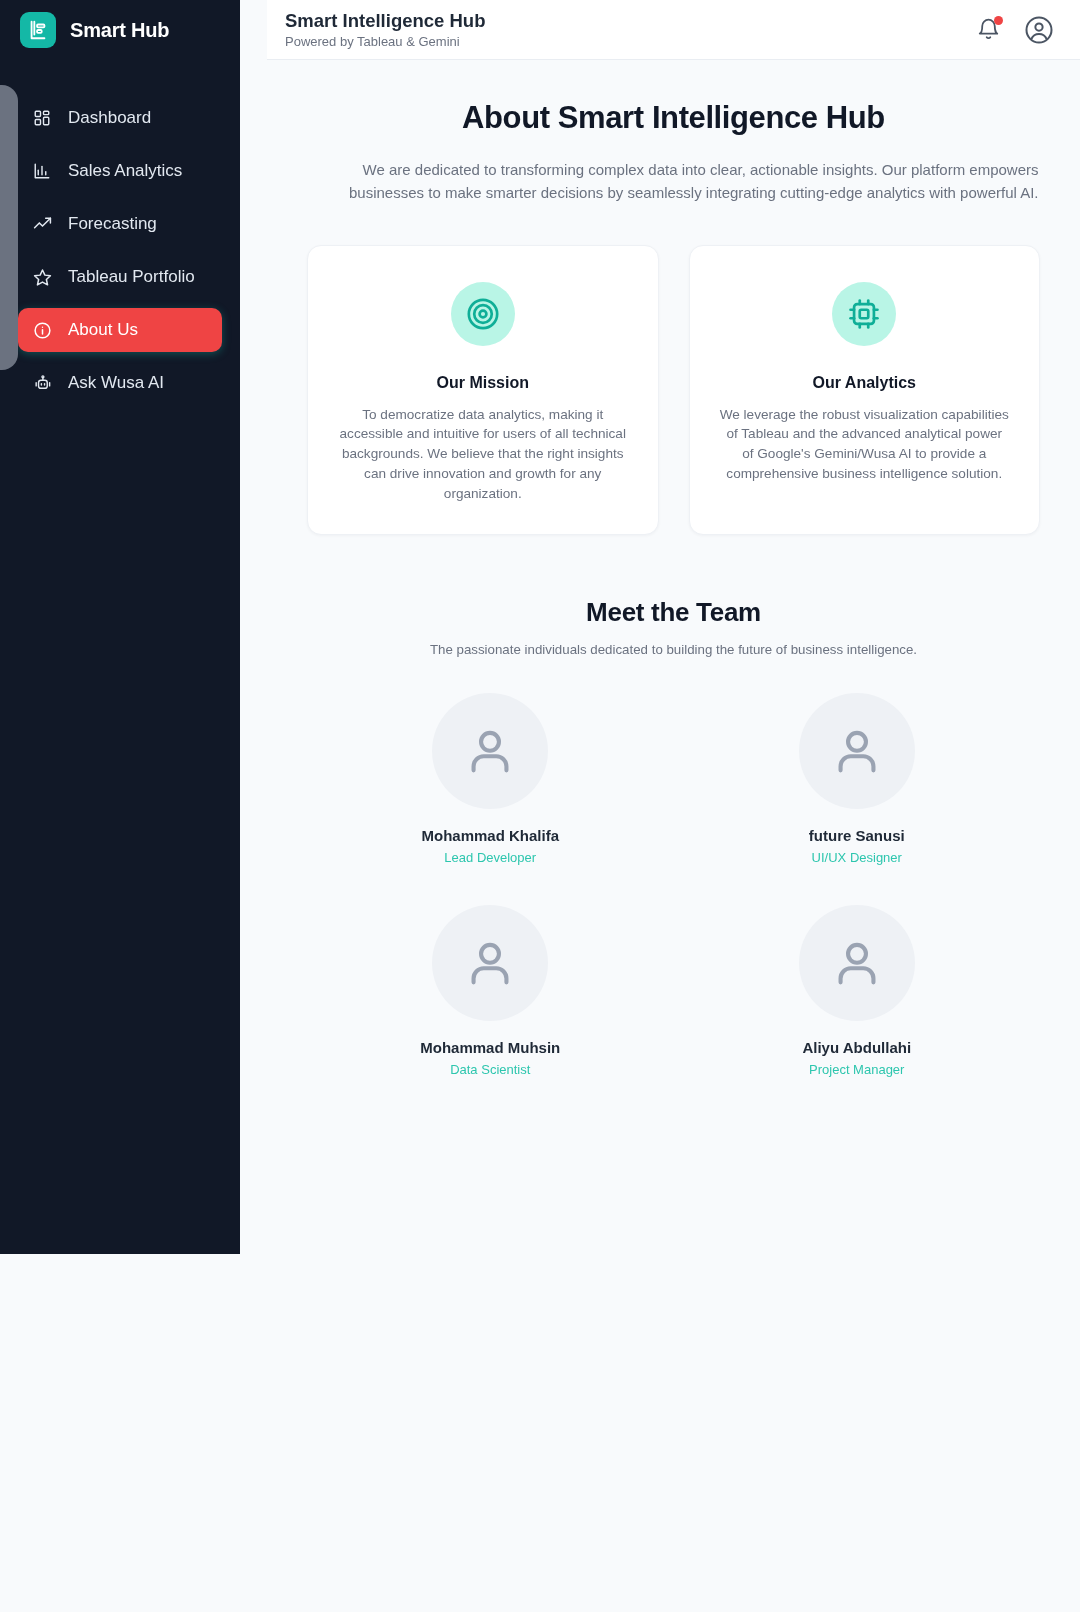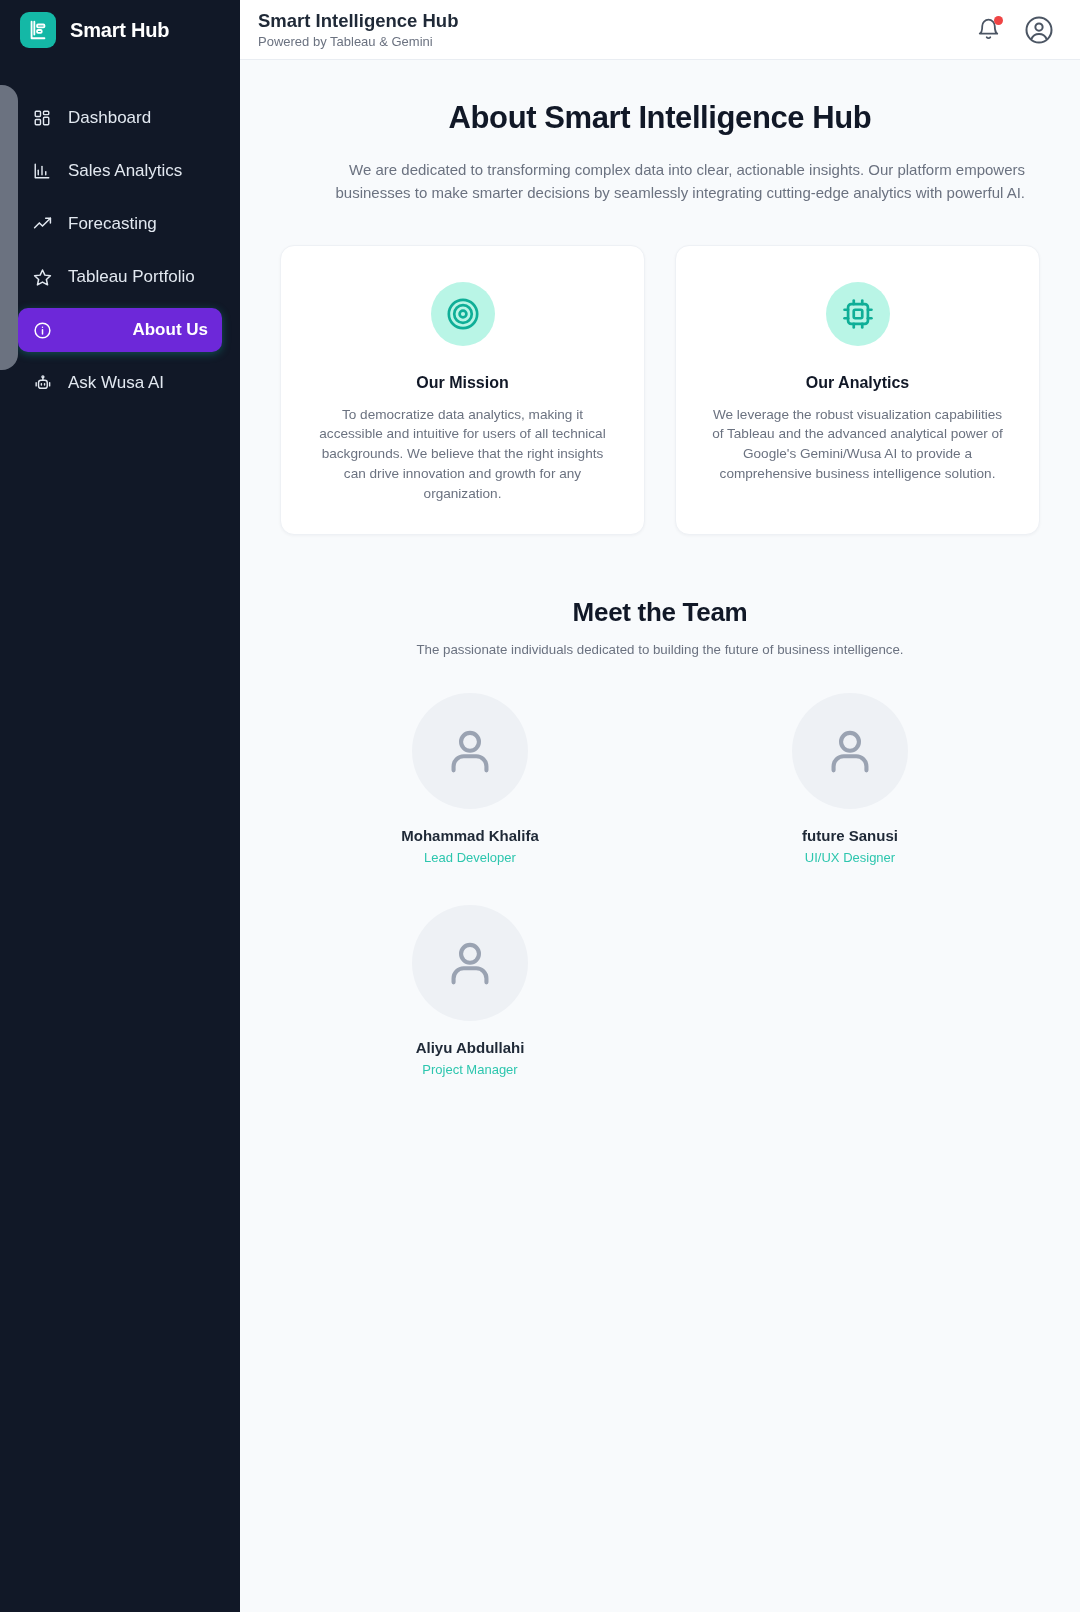--- a/index.html
+++ b/index.html
@@ -6,21 +6,21 @@
   html, body {
     width: 1080px; height: 1612px;
     font-family: "Liberation Sans", sans-serif;
     background: #f8fafc;
     overflow: hidden;
   }
   .app { display: flex; width: 1080px; height: 1612px; position: relative; }
 
   
   .sidebar {
-    width: 240px; height: 1612px;
+    width: 240px; height: 1254px;
     background: #111827;
     position: relative;
     flex: 0 0 240px;
     z-index: 2;
   }
   .sidebar-brand {
     display: flex; align-items: center; gap: 14px;
     padding: 0 20px; height: 60px;
   }
   .brand-logo {
@@ -36,36 +36,35 @@
   .nav { margin-top: 36px; padding: 0 18px; }
   .nav-item {
     display: flex; align-items: center; gap: 16px;
     height: 44px; padding: 0 14px; margin-bottom: 9px;
     border-radius: 10px;
     color: #e2e8f0; font-size: 17px;
     cursor: pointer;
   }
   .nav-item .nav-ico { width: 20px; height: 20px; flex: 0 0 20px; display:flex; align-items:center; justify-content:center;}
   .nav-item.active {
-    background: #6d28d9; color: #ffffff; font-weight: 700;
+    background: #ef4444; color: #ffffff; font-weight: 400;
     box-shadow: 0 2px 8px rgba(20,184,166,.35);
-    justify-content: space-between;
   }
   
   .collapse-rail {
     position: absolute; left: 0; top: 85px;
     width: 18px; height: 285px;
     background: #6b7280;
     border-top-right-radius: 16px;
     border-bottom-right-radius: 16px;
     z-index: 3;
   }
 
   
-  .main { flex: 1 1 auto; height: 1276px; background: #f8fafc; display: flex; flex-direction: column; }
+  .main { flex: 1 1 auto; height: 1276px; background: #f8fafc; display: flex; flex-direction: column; margin-left: 27px; }
   .topbar {
     height: 60px; background: #ffffff;
     border-bottom: 1px solid #e9edf2;
     display: flex; align-items: center; justify-content: space-between;
     padding: 0 26px 0 18px;
     flex: 0 0 60px;
   }
   .topbar-title { color: #1f2937; font-size: 18.5px; font-weight: bold; line-height: 1.15; }
   .topbar-sub { color: #6b7280; font-size: 13px; margin-top: 3px; }
   .topbar-actions { display: flex; align-items: center; gap: 22px; }
@@ -306,28 +305,38 @@
           <div class="member-avatar">
             <svg width="58" height="58" viewBox="0 0 24 24" fill="none" stroke="#9aa3b2" stroke-width="1.7" stroke-linecap="round" stroke-linejoin="round">
               <circle cx="12" cy="8.2" r="3.7"></circle>
                 <path d="M5.2 20v-1.6a4.2 4.2 0 0 1 4.2-4.2h5.2a4.2 4.2 0 0 1 4.2 4.2V20"></path>
             </svg>
           </div>
           <div class="member-name">future Sanusi</div>
           <div class="member-role">UI/UX Designer</div>
         </div>
 
-
         <div class="member">
           <div class="member-avatar">
             <svg width="58" height="58" viewBox="0 0 24 24" fill="none" stroke="#9aa3b2" stroke-width="1.7" stroke-linecap="round" stroke-linejoin="round">
               <circle cx="12" cy="8.2" r="3.7"></circle>
                 <path d="M5.2 20v-1.6a4.2 4.2 0 0 1 4.2-4.2h5.2a4.2 4.2 0 0 1 4.2 4.2V20"></path>
             </svg>
           </div>
+          <div class="member-name">Mohammad Muhsin</div>
+          <div class="member-role">Data Scientist</div>
+        </div>
+
+        <div class="member">
+          <div class="member-avatar">
+            <svg width="58" height="58" viewBox="0 0 24 24" fill="none" stroke="#9aa3b2" stroke-width="1.7" stroke-linecap="round" stroke-linejoin="round">
+              <circle cx="12" cy="8.2" r="3.7"></circle>
+                <path d="M5.2 20v-1.6a4.2 4.2 0 0 1 4.2-4.2h5.2a4.2 4.2 0 0 1 4.2 4.2V20"></path>
+            </svg>
+          </div>
           <div class="member-name">Aliyu Abdullahi</div>
           <div class="member-role">Project Manager</div>
         </div>
 
       </div>
     </div>
   </section>
 </div>
 
 </body></html>

